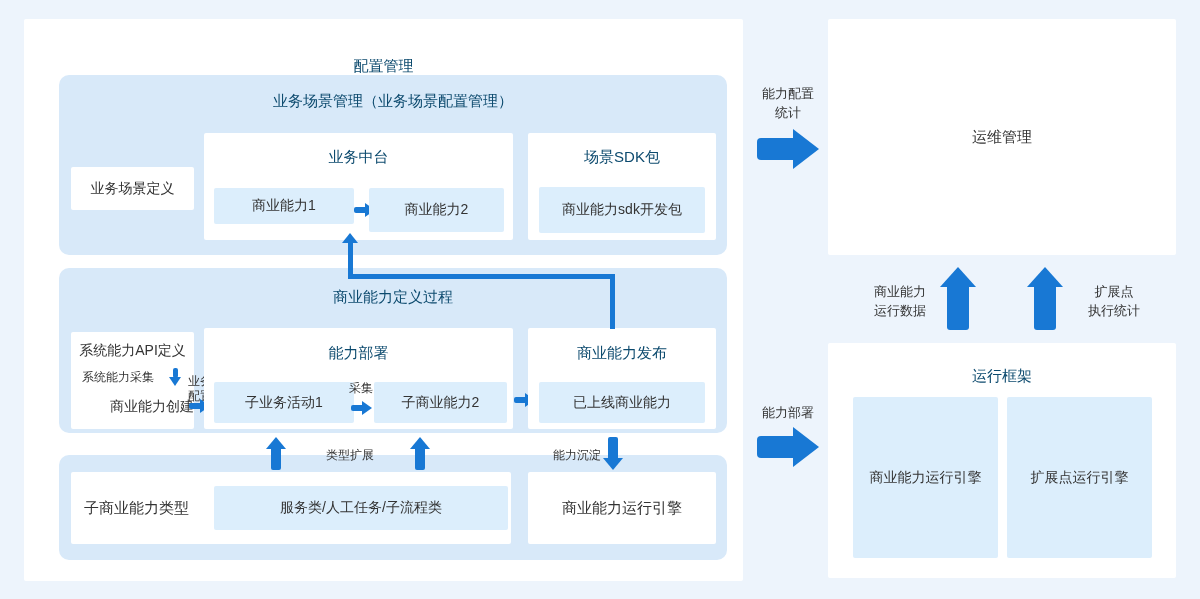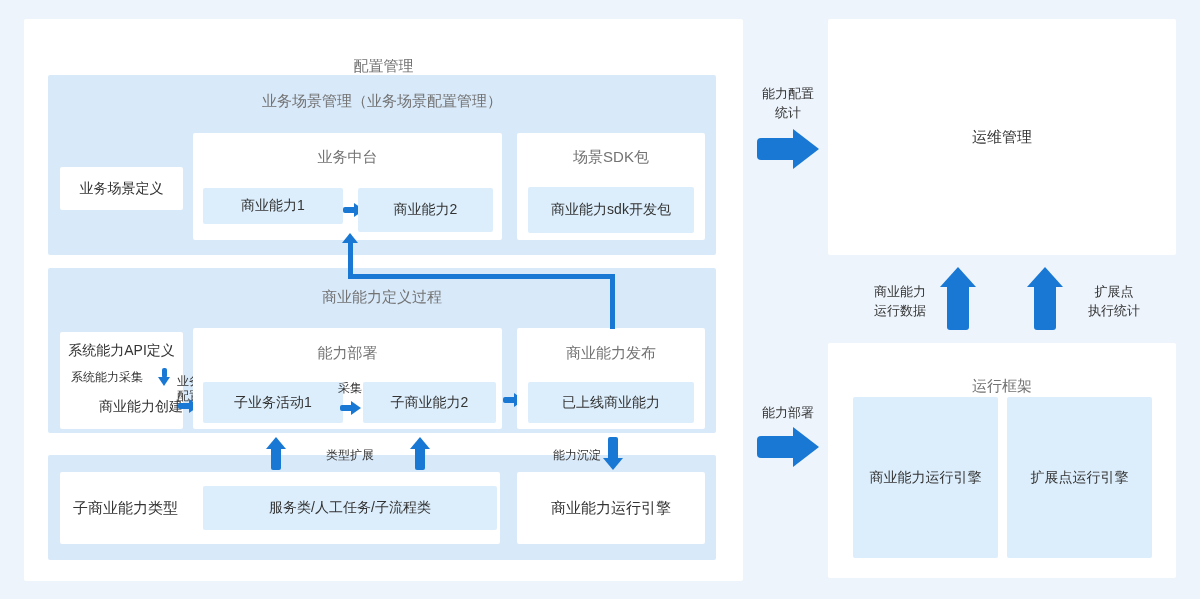--- a/index.html
+++ b/index.html
@@ -4,29 +4,29 @@
 <style>
   * { margin:0; padding:0; box-sizing:border-box; }
   html,body { background:#e9f2fc; }
   body { font-family:"Liberation Sans","DejaVu Sans",sans-serif; color:#333; }
   #stage {
     position:relative; width:1200px; height:599px;
     background:#edf4fc; overflow:hidden;
   }
   .abs { position:absolute; }
   .white-panel { position:absolute; background:#ffffff; border-radius:2px; }
-  .blue-panel  { position:absolute; background:#d8e9f9; border-radius:2px; }
+  .blue-panel  { position:absolute; background:#d8e9f9; border-radius:10px;margin-left:11px; }
   .blue-box    { position:absolute; background:#dceefc; border-radius:2px;
                  display:flex; align-items:center; justify-content:center;
                  font-size:14px; color:#333; }
   .white-box   { position:absolute; background:#ffffff; border-radius:2px;
                  display:flex; align-items:center; justify-content:center;
                  font-size:14px; color:#333; }
   .panel-title { position:absolute; left:0; right:0; text-align:center;
-                 font-size:15px; color:#737373; }
+                 font-size:15px; color:#0c4a6e; }
   .small-label { position:absolute; font-size:12px; color:#333; line-height:15px; }
   .mid-label   { position:absolute; font-size:13px; color:#333; line-height:19px;
                  text-align:center; }
 
   
   .shaft { position:absolute; background:#1878d4; border-radius:2px; }
   .tri   { position:absolute; width:0; height:0; }
 
   .arr-right-sm { position:absolute; width:21px; height:14px; }
   .arr-right-sm .shaft { left:0; top:4px; width:13px; height:6px; }
@@ -202,18 +202,18 @@
   <div class="arr-up-big" style="left:1027px; top:267px;">
       <i class="shaft"></i>
       <i class="tri"></i>
     </div>
   <div class="mid-label" style="left:1076px; top:282px; width:76px;">
     <span>扩展点</span><br>
     <span>执行统计</span>
   </div>
 
   <div class="white-panel" style="left:828px; top:343px; width:348px; height:235px;">
-    <div class="panel-title" style="top:34px;">运行框架</div>
+    <div class="panel-title" style="top:24px;">运行框架</div>
     <div class="blue-box" style="left:25px; top:54px; width:145px; height:161px;">商业能力运行引擎</div>
     <div class="blue-box" style="left:179px; top:54px; width:145px; height:161px;">扩展点运行引擎</div>
   </div>
 
 </div>
 
 </body></html>

